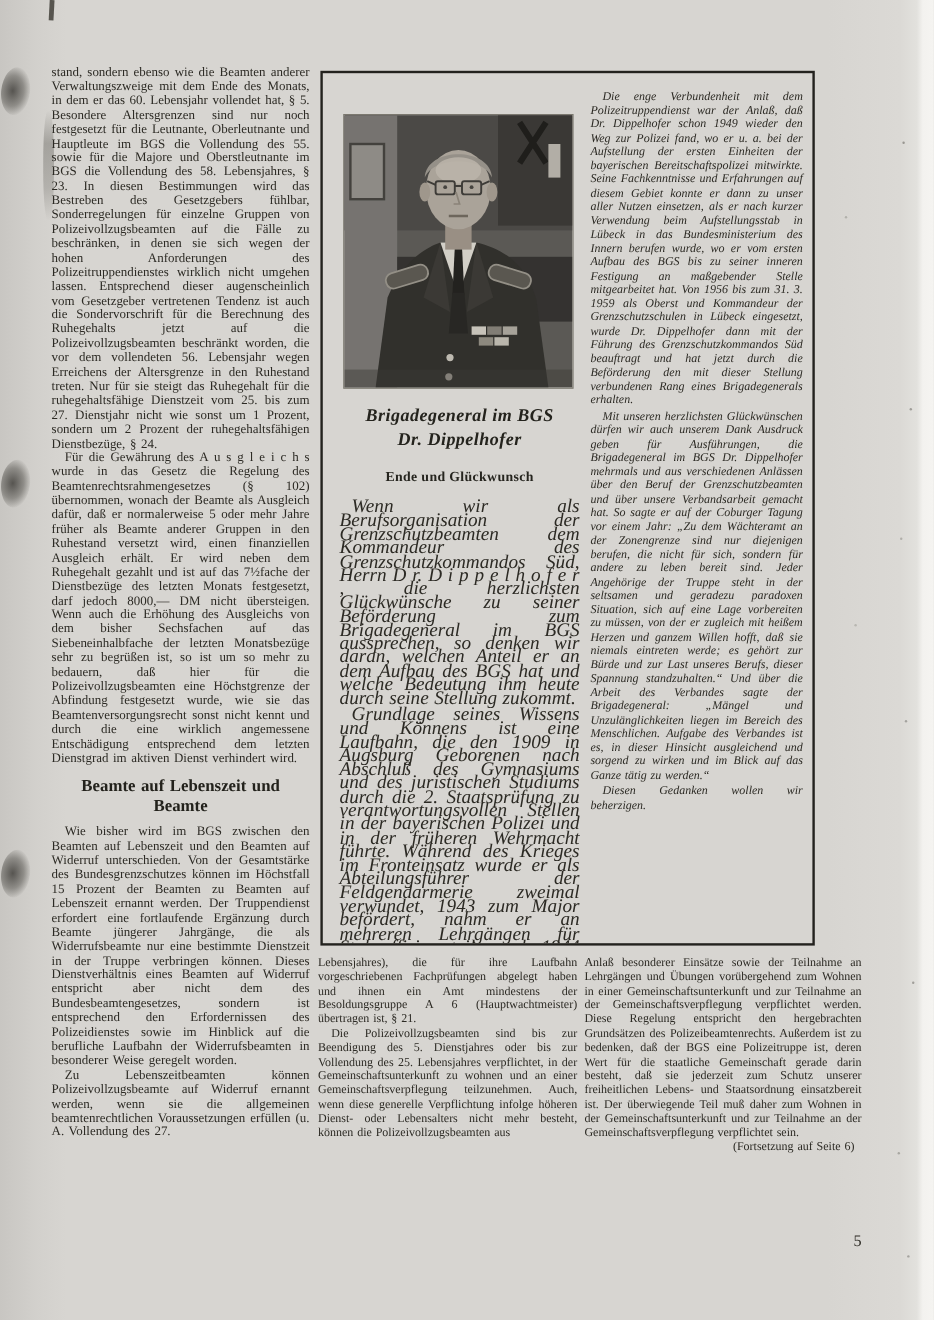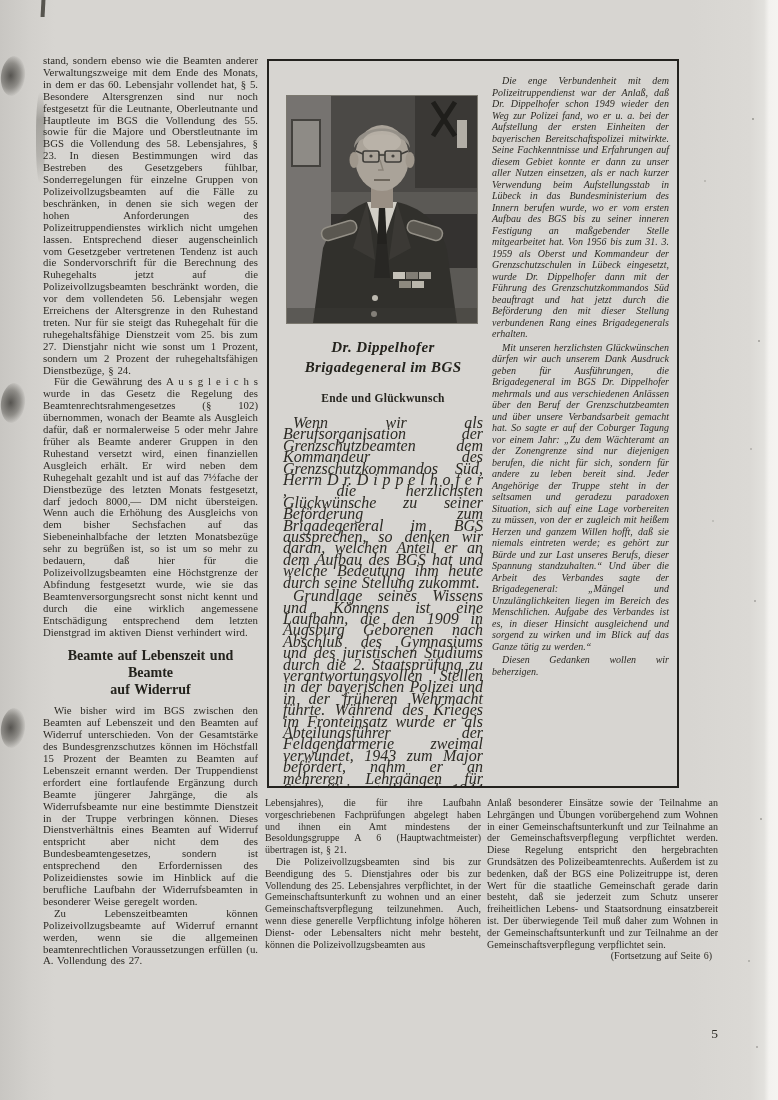--- a/index.html
+++ b/index.html
@@ -66,21 +66,20 @@
   <div class="punch" style="top:708px"></div>
   <div class="smudge"></div>
   <div class="tick"></div>
   <div class="speckles"></div>
 
   <div class="col col1">
     <p class="noindent">stand, sondern ebenso wie die Beamten anderer Verwaltungszweige mit dem Ende des Monats, in dem er das 60. Lebensjahr vollendet hat, § 5. Besondere Altersgrenzen sind nur noch festgesetzt für die Leutnante, Oberleutnante und Hauptleute im BGS die Vollendung des 55. sowie für die Majore und Oberstleutnante im BGS die Vollendung des 58. Lebensjahres, § 23. In diesen Bestimmungen wird das Bestreben des Gesetzgebers fühlbar, Sonderregelungen für einzelne Gruppen von Polizeivollzugsbeamten auf die Fälle zu beschränken, in denen sie sich wegen der hohen Anforderungen des Polizeitruppendienstes wirklich nicht umgehen lassen. Entsprechend dieser augenscheinlich vom Gesetzgeber vertretenen Tendenz ist auch die Sondervorschrift für die Berechnung des Ruhegehalts jetzt auf die Polizeivollzugsbeamten beschränkt worden, die vor dem vollendeten 56. Lebensjahr wegen Erreichens der Altersgrenze in den Ruhestand treten. Nur für sie steigt das Ruhegehalt für die ruhegehaltsfähige Dienstzeit vom 25. bis zum 27. Dienstjahr nicht wie sonst um 1 Prozent, sondern um 2 Prozent der ruhegehaltsfähigen Dienstbezüge, § 24.</p>
     <p>Für die Gewährung des A u s g l e i c h s wurde in das Gesetz die Regelung des Beamtenrechtsrahmengesetzes (§ 102) übernommen, wonach der Beamte als Ausgleich dafür, daß er normalerweise 5 oder mehr Jahre früher als Beamte anderer Gruppen in den Ruhestand versetzt wird, einen finanziellen Ausgleich erhält. Er wird neben dem Ruhegehalt gezahlt und ist auf das 7½fache der Dienstbezüge des letzten Monats festgesetzt, darf jedoch 8000,— DM nicht übersteigen. Wenn auch die Erhöhung des Ausgleichs von dem bisher Sechsfachen auf das Siebeneinhalbfache der letzten Monatsbezüge sehr zu begrüßen ist, so ist um so mehr zu bedauern, daß hier für die Polizeivollzugsbeamten eine Höchstgrenze der Abfindung festgesetzt wurde, wie sie das Beamtenversorgungsrecht sonst nicht kennt und durch die eine wirklich angemessene Entschädigung entsprechend dem letzten Dienstgrad im aktiven Dienst verhindert wird.</p>
     <div class="h-main">
       <span>Beamte auf Lebenszeit und Beamte</span>
-      <span>auf Widerruf</span>
     </div>
     <p>Wie bisher wird im BGS zwischen den Beamten auf Lebenszeit und den Beamten auf Widerruf unterschieden. Von der Gesamtstärke des Bundesgrenzschutzes können im Höchstfall 15 Prozent der Beamten zu Beamten auf Lebenszeit ernannt werden. Der Truppendienst erfordert eine fortlaufende Ergänzung durch Beamte jüngerer Jahrgänge, die als Widerrufsbeamte nur eine bestimmte Dienstzeit in der Truppe verbringen können. Dieses Dienstverhältnis eines Beamten auf Widerruf entspricht aber nicht dem des Bundesbeamtengesetzes, sondern ist entsprechend den Erfordernissen des Polizeidienstes sowie im Hinblick auf die berufliche Laufbahn der Widerrufsbeamten in besonderer Weise geregelt worden.</p>
     <p>Zu Lebenszeitbeamten können Polizeivollzugsbeamte auf Widerruf ernannt werden, wenn sie die allgemeinen beamtenrechtlichen Voraussetzungen erfüllen (u. A. Vollendung des 27.</p>
   </div>
 
   <div class="frame">
     <div class="frame-left">
       <svg class="photo" viewBox="0 0 190 227" xmlns="http://www.w3.org/2000/svg">
 
         <g>
@@ -127,22 +126,22 @@
             <rect x="132" y="176" width="12" height="7" fill="#a6a299"></rect>
             <rect x="112" y="185" width="12" height="7" fill="#8d897f"></rect>
             <rect x="125" y="185" width="12" height="7" fill="#bab6ac"></rect>
           </g>
           <circle cx="88" cy="202" r="3" fill="#bdb9b0"></circle>
           <circle cx="87" cy="218" r="3" fill="#bdb9b0"></circle>
         </g>
         <rect y="212" width="190" height="15" fill="#3c3a36" opacity="0.45"></rect>
       </svg>
       <div class="box-title">
+        <span>Brigadegeneral im BGS</span>
         <span>Dr. Dippelhofer</span>
-        <span>Brigadegeneral im BGS</span>
       </div>
       <div class="box-subtitle">Ende und Glückwunsch</div>
       <div class="body">
         <p>Wenn wir als Berufsorganisation der Grenzschutzbeamten dem Kommandeur des Grenzschutzkommandos Süd, Herrn D r. D i p p e l h o f e r , die herzlichsten Glückwünsche zu seiner Beförderung zum Brigadegeneral im BGS aussprechen, so denken wir daran, welchen Anteil er an dem Aufbau des BGS hat und welche Bedeutung ihm heute durch seine Stellung zukommt.</p>
         <p>Grundlage seines Wissens und Könnens ist eine Laufbahn, die den 1909 in Augsburg Geborenen nach Abschluß des Gymnasiums und des juristischen Studiums durch die 2. Staatsprüfung zu verantwortungsvollen Stellen in der bayerischen Polizei und in der früheren Wehrmacht führte. Während des Krieges im Fronteinsatz wurde er als Abteilungsführer der Feldgendarmerie zweimal verwundet, 1943 zum Major befördert, nahm er an mehreren Lehrgängen für Stabsoffiziere teil, wurde 1944 Chef eines Polizeiregiments, um dann bis Kriegsende die Führung einer Divisionskampfgruppe der Heeresgruppe Südost wahrzunehmen.</p>
       </div>
     </div>
     <div class="frame-right">
       <p>Die enge Verbundenheit mit dem Polizeitruppendienst war der Anlaß, daß Dr. Dippelhofer schon 1949 wieder den Weg zur Polizei fand, wo er u. a. bei der Aufstellung der ersten Einheiten der bayerischen Bereitschaftspolizei mitwirkte. Seine Fachkenntnisse und Erfahrungen auf diesem Gebiet konnte er dann zu unser aller Nutzen einsetzen, als er nach kurzer Verwendung beim Aufstellungsstab in Lübeck in das Bundesministerium des Innern berufen wurde, wo er vom ersten Aufbau des BGS bis zu seiner inneren Festigung an maßgebender Stelle mitgearbeitet hat. Von 1956 bis zum 31. 3. 1959 als Oberst und Kommandeur der Grenzschutzschulen in Lübeck eingesetzt, wurde Dr. Dippelhofer dann mit der Führung des Grenzschutzkommandos Süd beauftragt und hat jetzt durch die Beförderung den mit dieser Stellung verbundenen Rang eines Brigadegenerals erhalten.</p>
       <p>Mit unseren herzlichsten Glückwünschen dürfen wir auch unserem Dank Ausdruck geben für Ausführungen, die Brigadegeneral im BGS Dr. Dippelhofer mehrmals und aus verschiedenen Anlässen über den Beruf der Grenzschutzbeamten und über unsere Verbandsarbeit gemacht hat. So sagte er auf der Coburger Tagung vor einem Jahr: „Zu dem Wächteramt an der Zonengrenze sind nur diejenigen berufen, die nicht für sich, sondern für andere zu leben bereit sind. Jeder Angehörige der Truppe steht in der seltsamen und geradezu paradoxen Situation, sich auf eine Lage vorbereiten zu müssen, von der er zugleich mit heißem Herzen und ganzem Willen hofft, daß sie niemals eintreten werde; es gehört zur Bürde und zur Last unseres Berufs, dieser Spannung standzuhalten.“ Und über die Arbeit des Verbandes sagte der Brigadegeneral: „Mängel und Unzulänglichkeiten liegen im Bereich des Menschlichen. Aufgabe des Verbandes ist es, in dieser Hinsicht ausgleichend und sorgend zu wirken und im Blick auf das Ganze tätig zu werden.“</p>

